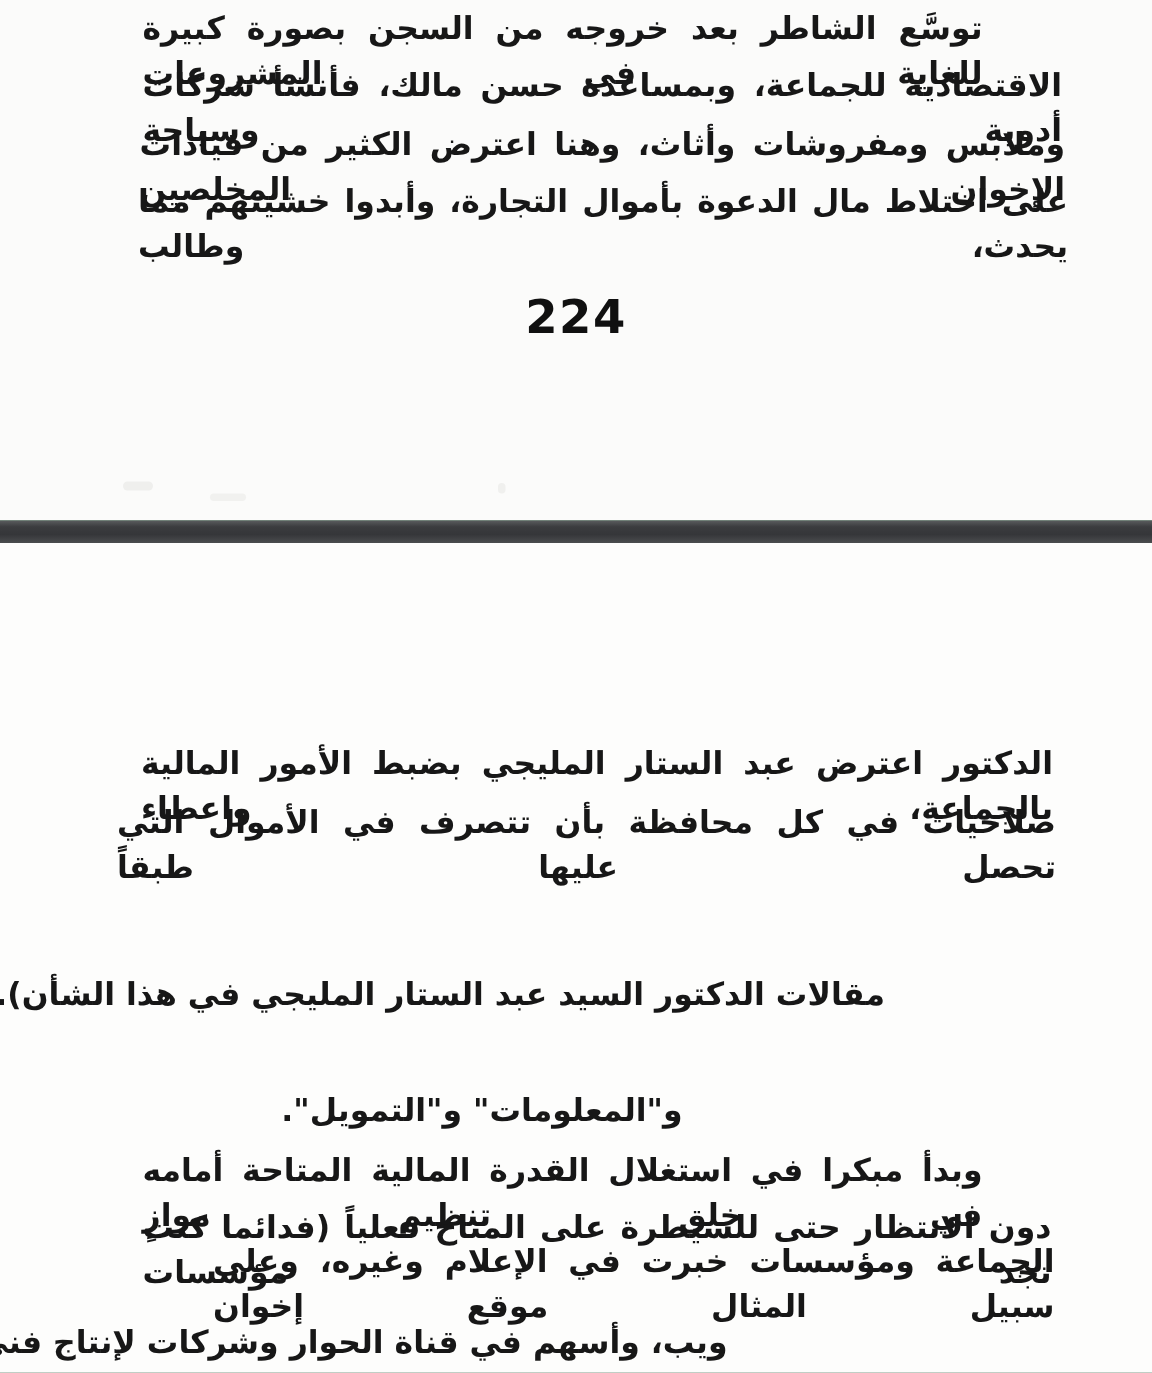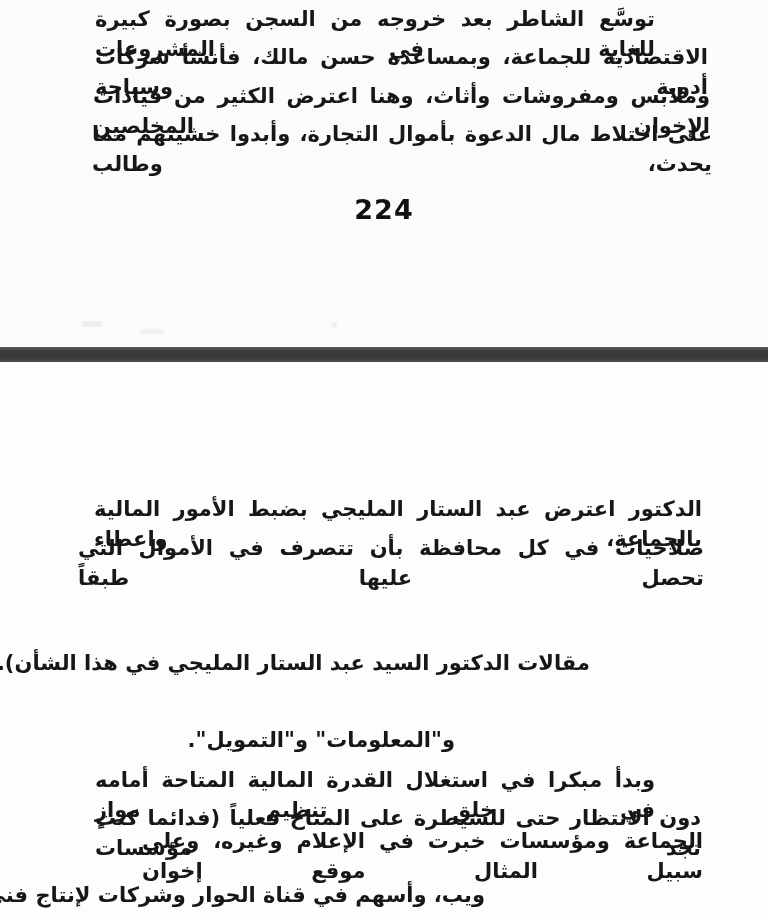--- a/index.html
+++ b/index.html
@@ -29,21 +29,21 @@
     left:auto;
     white-space:nowrap;
     text-align:right;
     text-align-last:right;
   }
   .page-number{
     position:absolute;
     top:194px;left:0;right:0;
     text-align:center;
     font-weight:bold;
-    font-size:27px;
+    font-size:31px;
     letter-spacing:1px;
     color:#101010;
   }
   .separator{
     position:absolute;
     left:0;top:347px;
     width:768px;height:15px;
     background:linear-gradient(180deg,#5a5c5e 0%,#3b3c3f 28%,#353639 62%,#4b4d4f 100%);
   }
   .smudge{position:absolute;border-radius:4px;}

